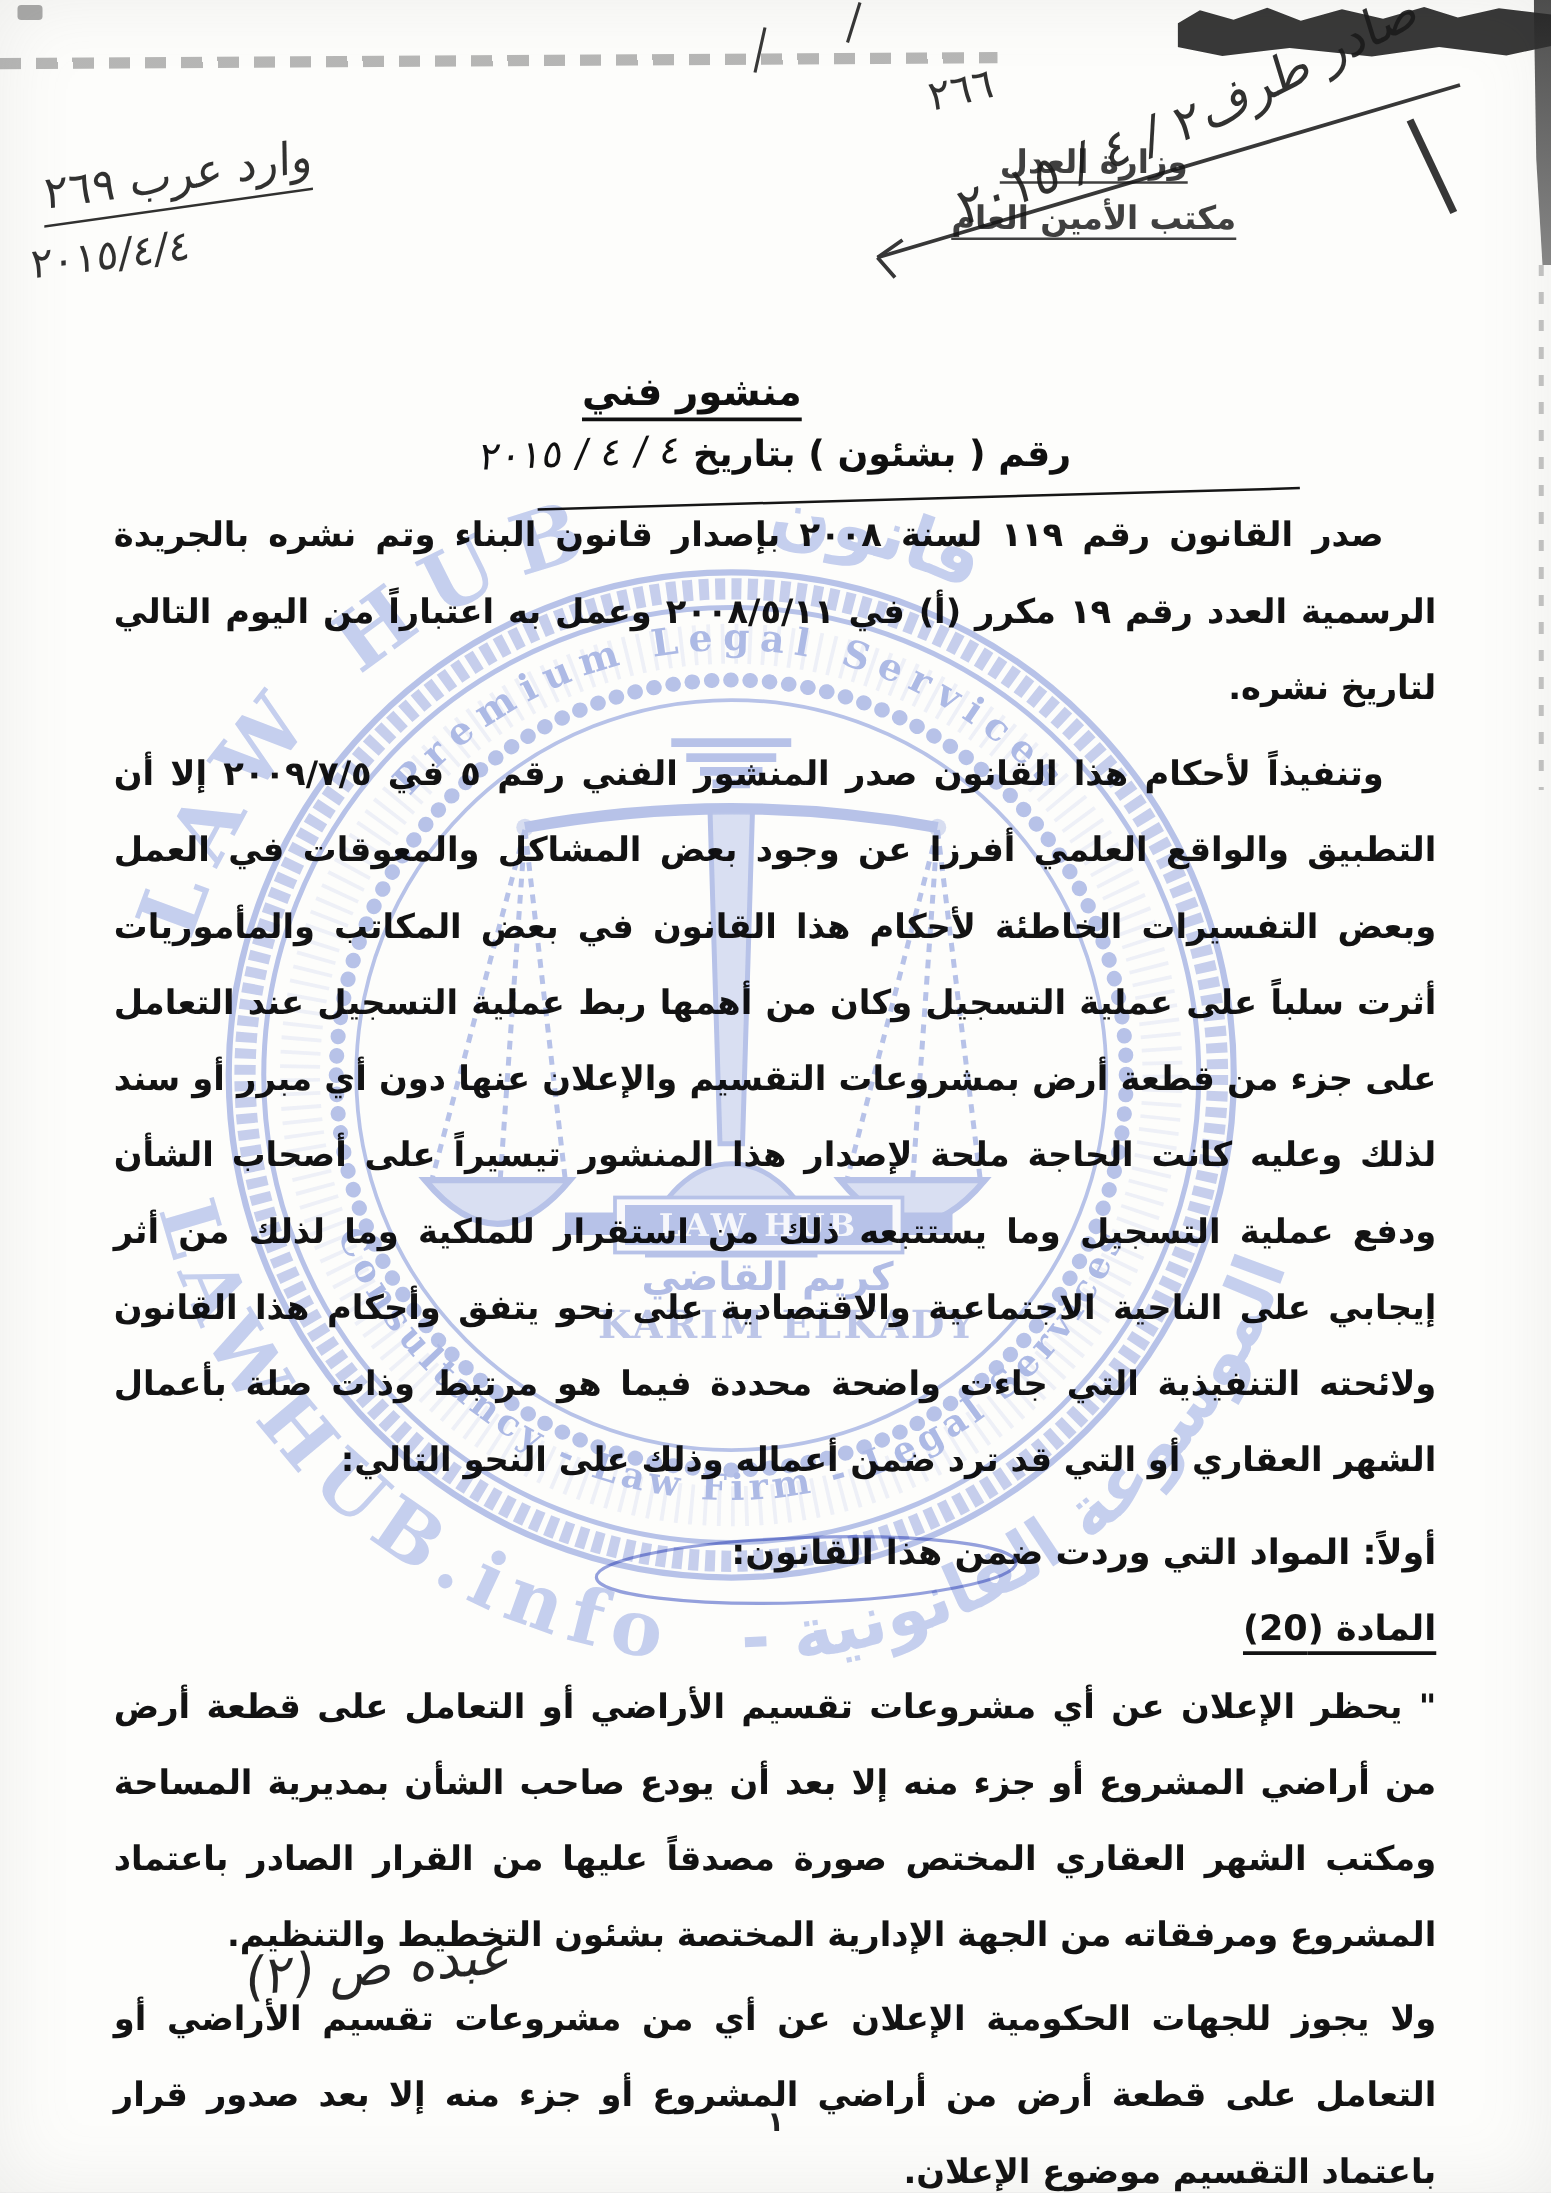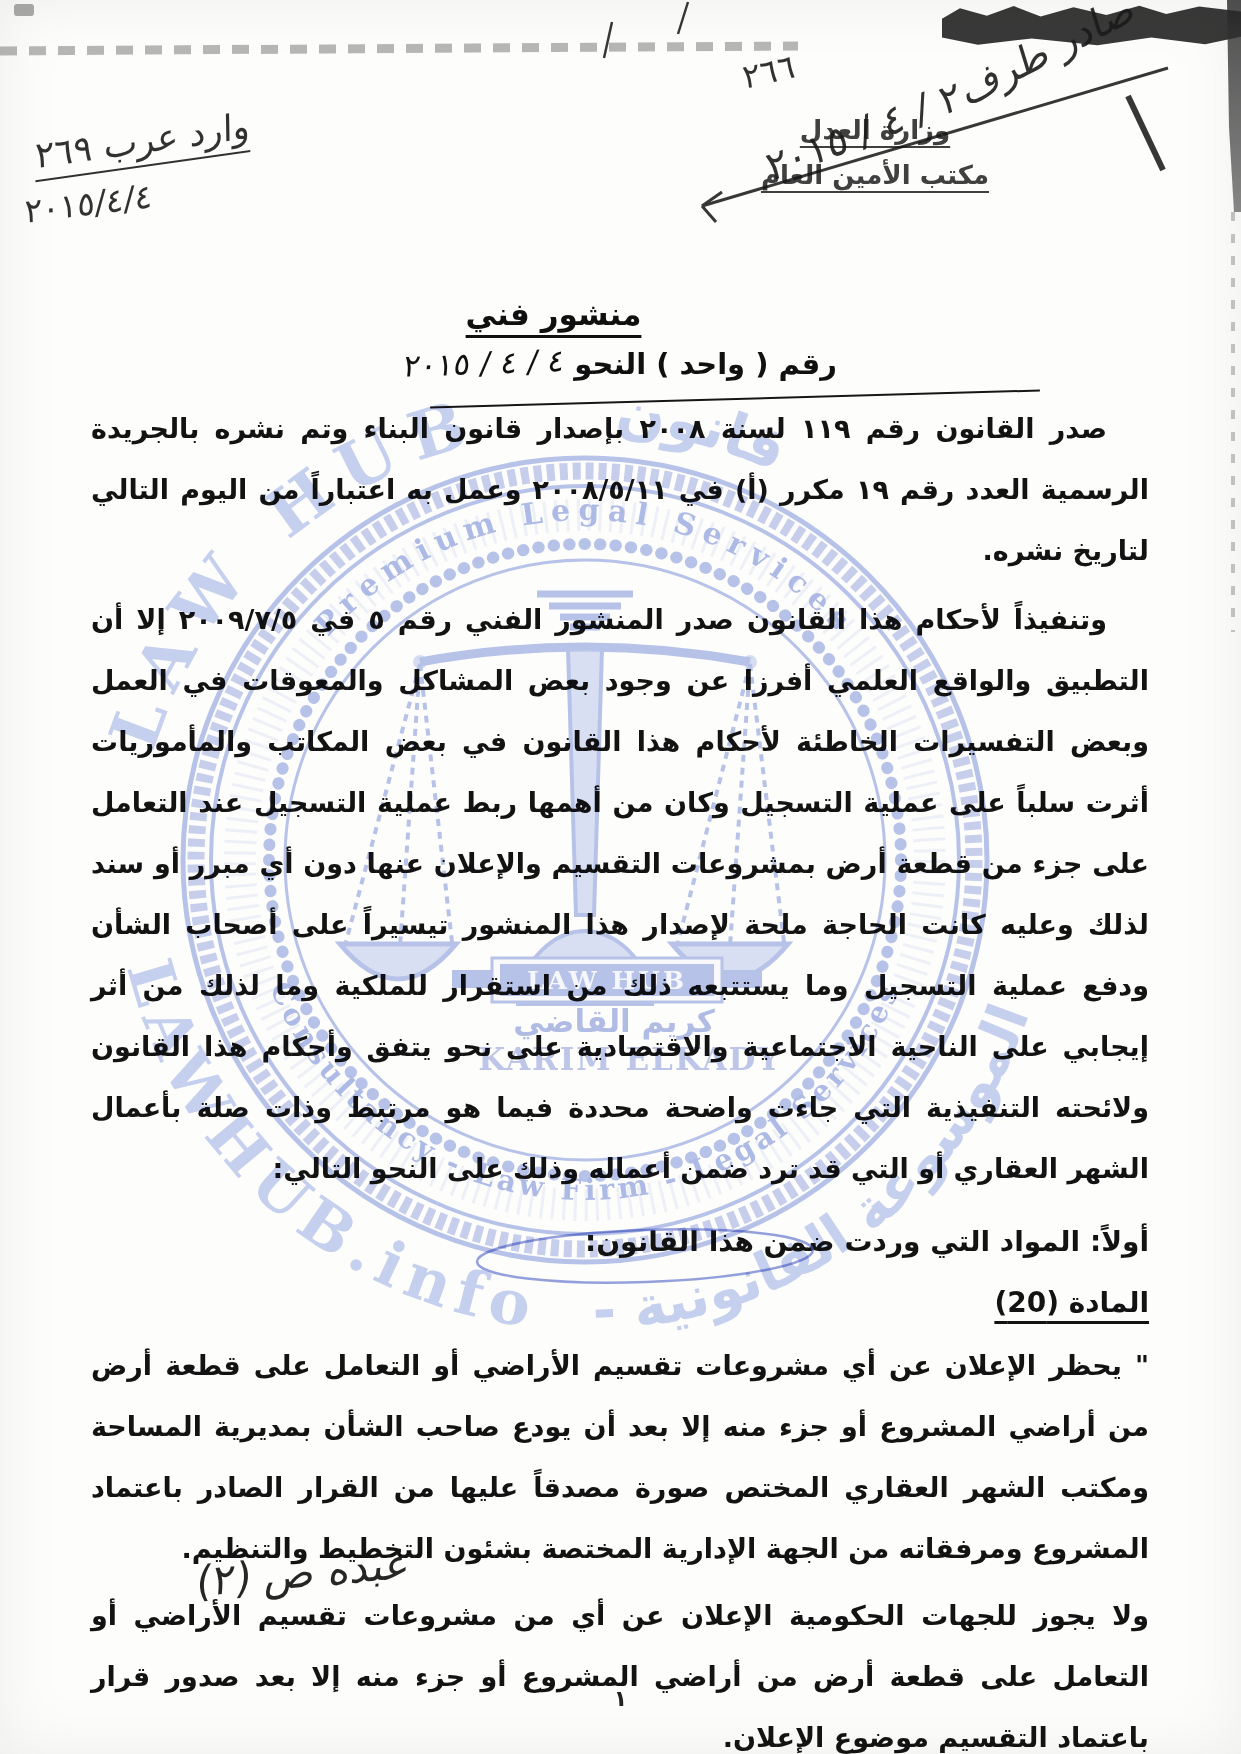--- a/index.html
+++ b/index.html
@@ -117,21 +117,21 @@
   <div class="abs art-topline"></div>
   <div class="abs art-corner"></div>
 
   <div class="abs letterhead">
     <div>وزارة العدل</div>
     <div>مكتب الأمين العام</div>
   </div>
 
   <div class="abs doc-title">منشور فني</div>
   <div class="abs doc-number-line">
-    <span>رقم ( واحد ) النحو</span>
+    <span>رقم ( بشئون ) بتاريخ</span>
     <span class="hand-date">٤ / ٤ / ٢٠١٥</span>
   </div>
   <div class="abs number-underline"></div>
 
   <div class="abs body-text">
     <p class="p1">صدر القانون رقم ١١٩ لسنة ٢٠٠٨ بإصدار قانون البناء وتم نشره بالجريدة الرسمية العدد رقم ١٩ مكرر (أ) في ٢٠٠٨/٥/١١ وعمل به اعتباراً من اليوم التالي لتاريخ نشره.</p>
     <p class="p2">وتنفيذاً لأحكام هذا القانون صدر المنشور الفني رقم ٥ في ٢٠٠٩/٧/٥ إلا أن التطبيق والواقع العلمي أفرزا عن وجود بعض المشاكل والمعوقات في العمل وبعض التفسيرات الخاطئة لأحكام هذا القانون في بعض المكاتب والمأموريات أثرت سلباً على عملية التسجيل وكان من أهمها ربط عملية التسجيل عند التعامل على جزء من قطعة أرض بمشروعات التقسيم والإعلان عنها دون أي مبرر أو سند لذلك وعليه كانت الحاجة ملحة لإصدار هذا المنشور تيسيراً على أصحاب الشأن ودفع عملية التسجيل وما يستتبعه ذلك من استقرار للملكية وما لذلك من أثر إيجابي على الناحية الاجتماعية والاقتصادية على نحو يتفق وأحكام هذا القانون ولائحته التنفيذية التي جاءت واضحة محددة فيما هو مرتبط وذات صلة بأعمال الشهر العقاري أو التي قد ترد ضمن أعماله وذلك على النحو التالي:</p>
     <p class="sec-heading">أولاً: المواد التي وردت ضمن هذا القانون:</p>
     <p class="art-heading">المادة (20)</p>
     <p class="p3">" يحظر الإعلان عن أي مشروعات تقسيم الأراضي أو التعامل على قطعة أرض من أراضي المشروع أو جزء منه إلا بعد أن يودع صاحب الشأن بمديرية المساحة ومكتب الشهر العقاري المختص صورة مصدقاً عليها من القرار الصادر باعتماد المشروع ومرفقاته من الجهة الإدارية المختصة بشئون التخطيط والتنظيم.</p>

